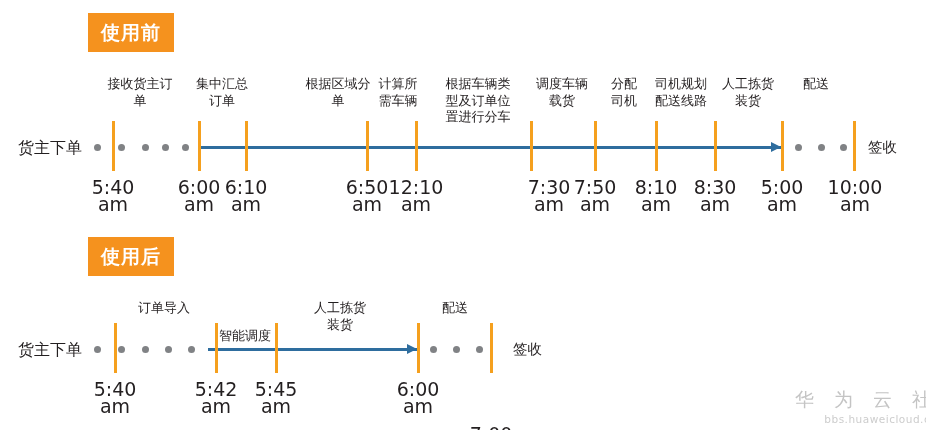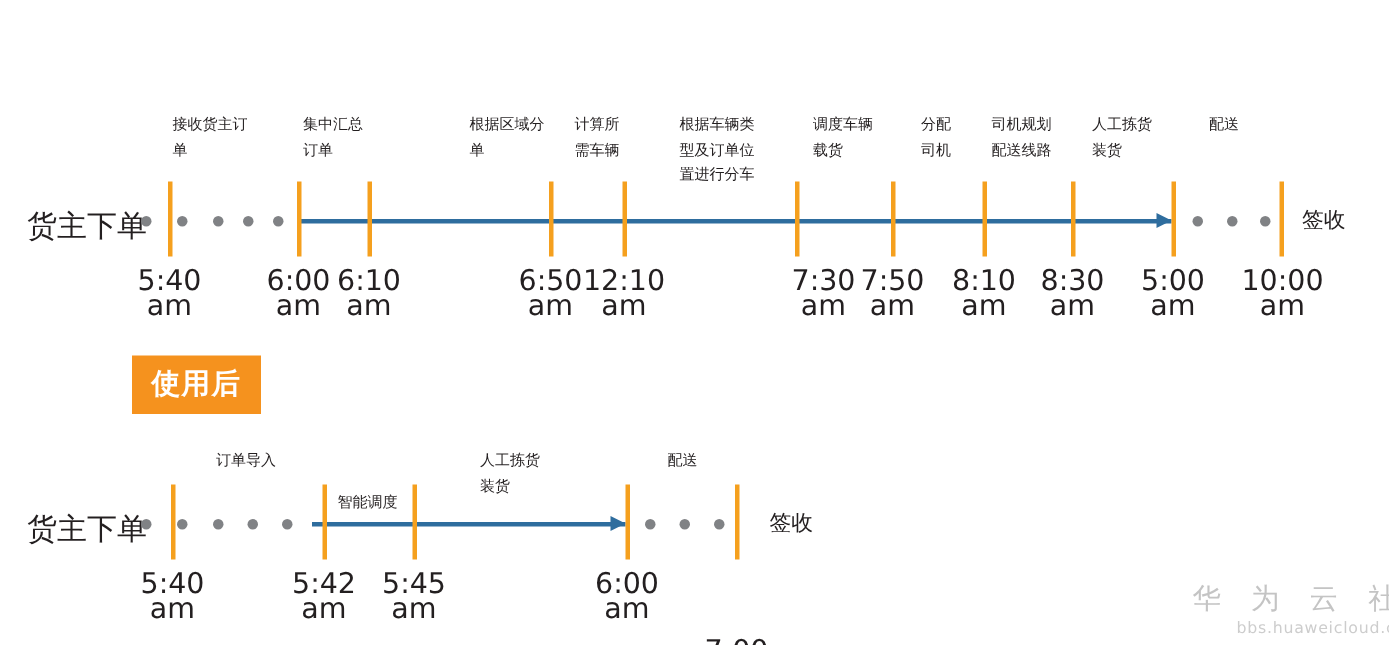--- a/index.html
+++ b/index.html
@@ -30,21 +30,21 @@
     color: #ffffff;
     font-weight: bold;
     font-size: 19px;
     letter-spacing: 1px;
     line-height: 1;
   }
 
   
   .axis-label {
     position: absolute;
-    font-size: 20px;
+    font-size: 16px;
     color: #231f20;
     white-space: nowrap;
     line-height: 1;
   }
   .end-label {
     position: absolute;
     font-size: 14.5px;
     color: #231f20;
     white-space: nowrap;
     line-height: 1;
@@ -88,22 +88,23 @@
     color: #231f20;
     text-align: center;
     line-height: 17px;
     white-space: nowrap;
     transform: translateX(-50%);
   }
 
   
   .step {
     position: absolute;
-    font-size: 10px;
-    color: #231f20;
+    font-size: 13px;
+    color: #231f20;
+    text-align: center;
     line-height: 16.5px;
     white-space: pre-line;
     transform: translateX(-50%);
   }
 
   
   .watermark {
     position: absolute;
     text-align: center;
     color: #c9c9c9;
@@ -122,20 +123,23 @@
     color: #cdcdcd;
     margin-top: 5px;
     white-space: nowrap;
   }
 </style>
 </head>
 <body>
 
 <div id="canvas">
 
+  <div class="badge" style="left:88px; top:13px; width:86px; height:39px;">
+    <span>使用前</span>
+  </div>
 
   <div class="axis-label" style="left:18px; top:140px;">货主下单</div>
 
   <div class="step" style="left:140px; top:76px;">接收货主订
 单</div>
   <div class="step" style="left:222px; top:76px;">集中汇总
 订单</div>
   <div class="step" style="left:322px; top:76px;margin-left:16px;">根据区域分
 单</div>
   <div class="step" style="left:398px; top:76px;">计算所

